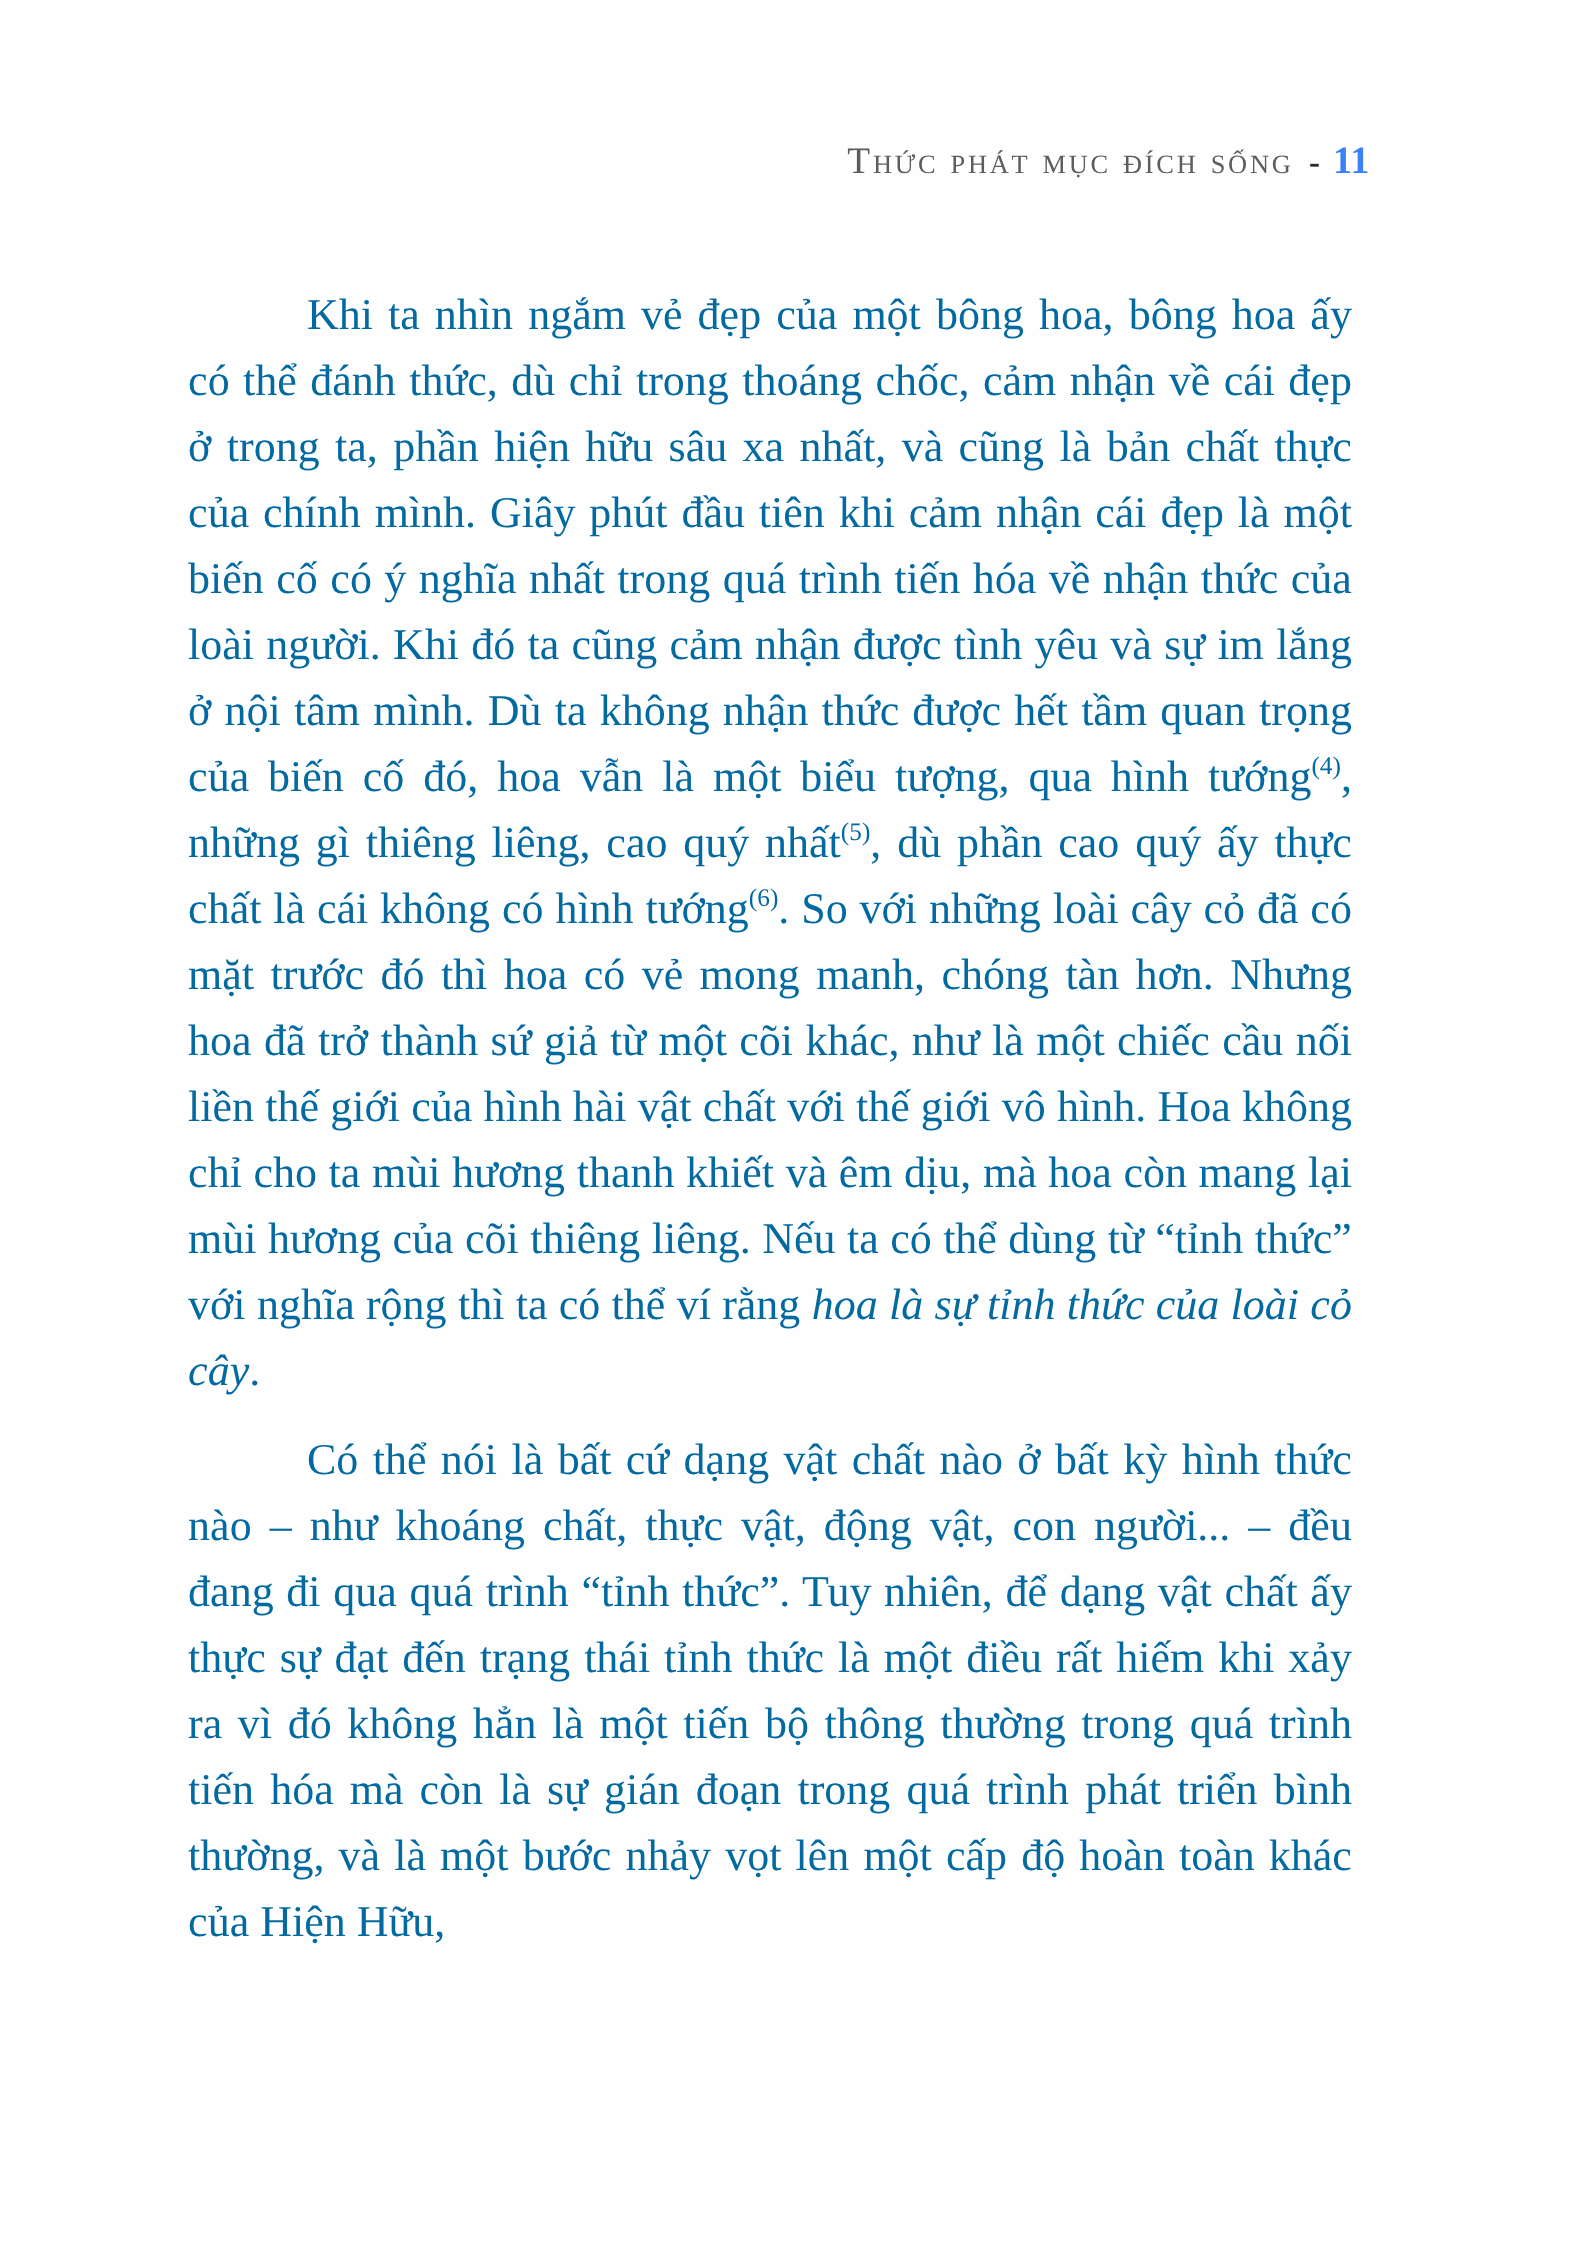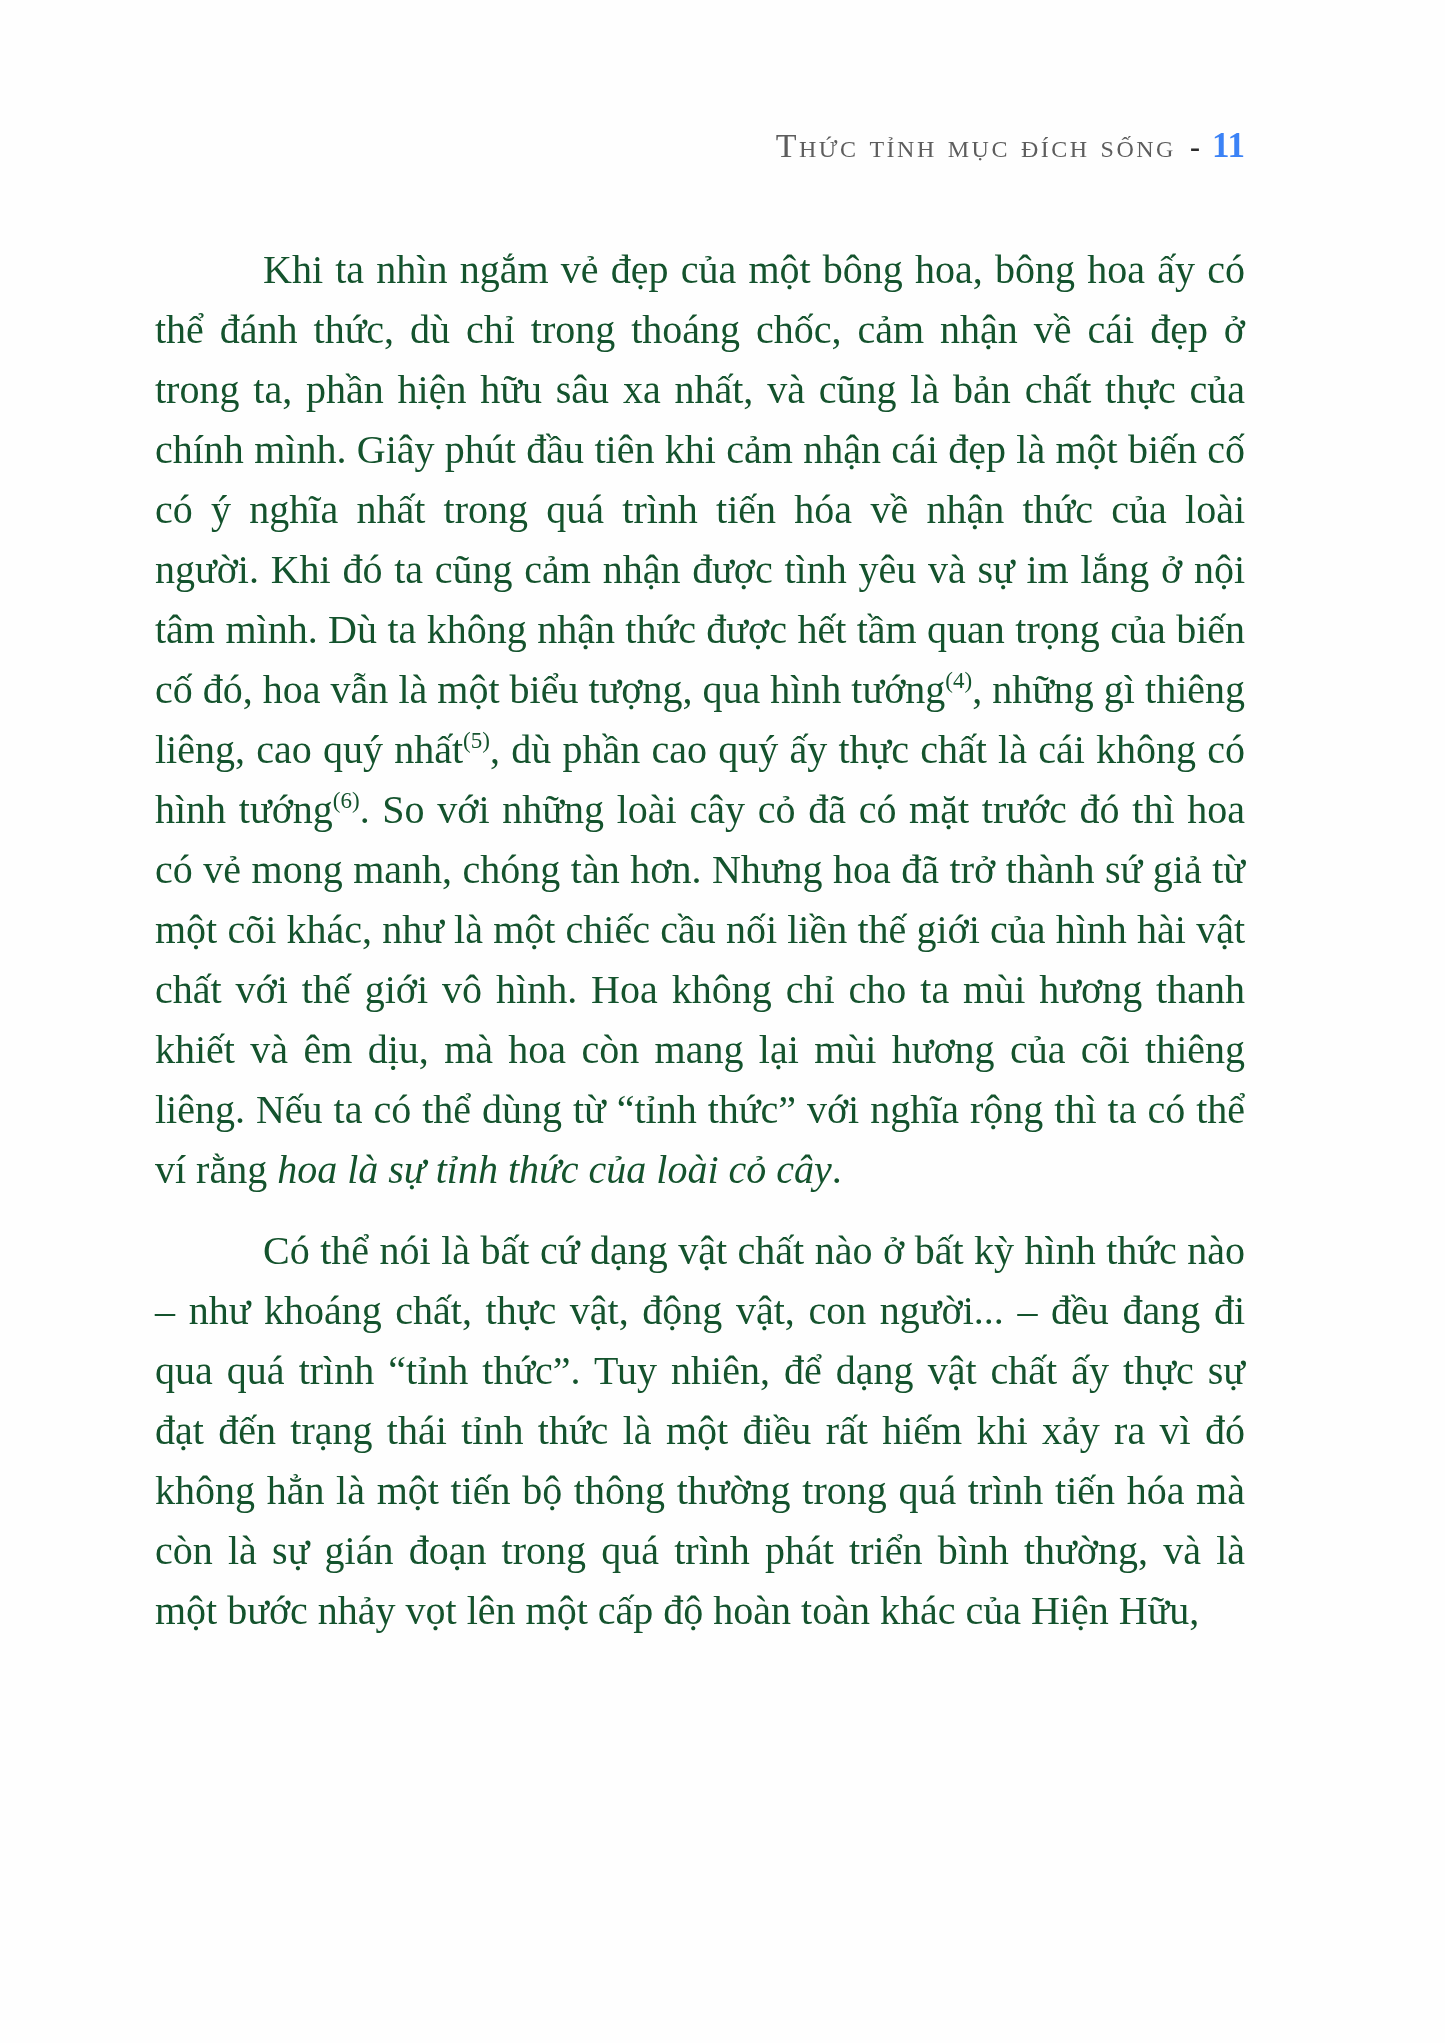--- a/index.html
+++ b/index.html
@@ -43,24 +43,24 @@
     font-size: 35px;
     color: #3b82f6;
   }
   .content {
     position: absolute;
     left: 155px;
     top: 240px;
     width: 1090px;
   }
   .para {
-    margin: 0;
+    margin: 16px;
     font-size: 40px;
     line-height: 60px;
-    color: #14532d;
+    color: #0369a1;
     text-align: justify;
     text-indent: 108px;
   }
   .para + .para {
     margin-top: 21px;
   }
   .fn {
     font-size: 23px;
     line-height: 0;
     position: relative;
@@ -69,20 +69,20 @@
   }
   .em {
     font-style: italic;
   }
 </style>
 </head>
 <body>
 
 <div class="page">
 
-  <div class="running-header"><span class="running-title">Thức tỉnh mục đích sống</span><span class="header-sep">-</span><span class="page-number">11</span></div>
+  <div class="running-header"><span class="running-title">Thức phát mục đích sống</span><span class="header-sep">-</span><span class="page-number">11</span></div>
 
   <div class="content">
     <p class="para"><span>Khi ta nhìn ngắm vẻ đẹp của một bông hoa, bông hoa ấy có thể đánh thức, dù chỉ trong thoáng chốc, cảm nhận về cái đẹp ở trong ta, phần hiện hữu sâu xa nhất, và cũng là bản chất thực của chính mình. Giây phút đầu tiên khi cảm nhận cái đẹp là một biến cố có ý nghĩa nhất trong quá trình tiến hóa về nhận thức của loài người. Khi đó ta cũng cảm nhận được tình yêu và sự im lắng ở nội tâm mình. Dù ta không nhận thức được hết tầm quan trọng của biến cố đó, hoa vẫn là một biểu tượng, qua hình tướng</span><sup class="fn">(4)</sup><span>, những gì thiêng liêng, cao quý nhất</span><sup class="fn">(5)</sup><span>, dù phần cao quý ấy thực chất là cái không có hình tướng</span><sup class="fn">(6)</sup><span>. So với những loài cây cỏ đã có mặt trước đó thì hoa có vẻ mong manh, chóng tàn hơn. Nhưng hoa đã trở thành sứ giả từ một cõi khác, như là một chiếc cầu nối liền thế giới của hình hài vật chất với thế giới vô hình. Hoa không chỉ cho ta mùi hương thanh khiết và êm dịu, mà hoa còn mang lại mùi hương của cõi thiêng liêng. Nếu ta có thể dùng từ “tỉnh thức” với nghĩa rộng thì ta có thể ví rằng </span><span class="em">hoa là sự tỉnh thức của loài cỏ cây</span><span>.</span></p>
     <p class="para"><span>Có thể nói là bất cứ dạng vật chất nào ở bất kỳ hình thức nào – như khoáng chất, thực vật, động vật, con người... – đều đang đi qua quá trình “tỉnh thức”. Tuy nhiên, để dạng vật chất ấy thực sự đạt đến trạng thái tỉnh thức là một điều rất hiếm khi xảy ra vì đó không hẳn là một tiến bộ thông thường trong quá trình tiến hóa mà còn là sự gián đoạn trong quá trình phát triển bình thường, và là một bước nhảy vọt lên một cấp độ hoàn toàn khác của Hiện Hữu,</span></p>
   </div>
 
 </div>
 
 </body></html>

